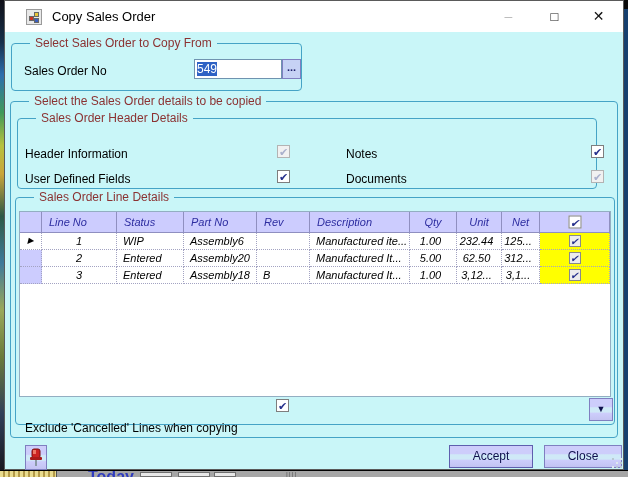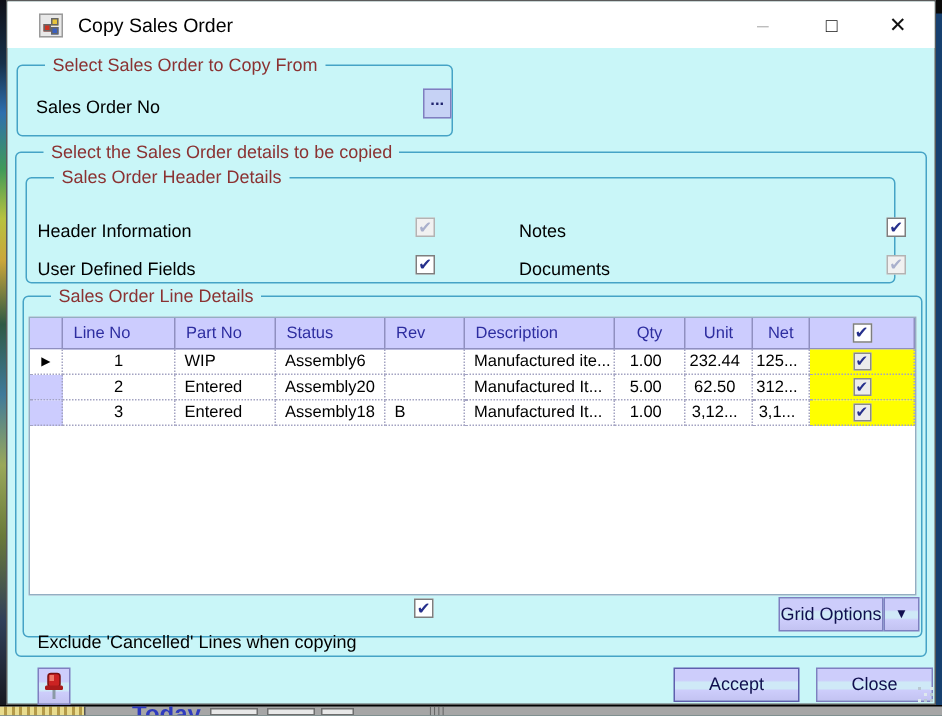--- a/index.html
+++ b/index.html
@@ -53,21 +53,21 @@
   
   .cb { position:absolute; width:13px; height:13px; background:#fff; border:1px solid #7e7e7e;
     font-size:11px; line-height:12px; text-align:center; color:#26308c; }
   .cb.checked::after { content:"✔"; }
   .cb.dis { background:#f1f1f1; border-color:#b3b3b3; }
   .cb.dis::after { color:#a9b0cc; }
 
   
   .grid { position:absolute; left:14px; top:210px; width:592px; height:186px; background:#fff;
     border:1px solid #93aec2; font-size:11px; }
-  .grid-row { display:grid; grid-template-columns:22px 75px 67px 73px 53px 100px 47px 45px 38px 70px; }
+  .grid-row { display:grid; grid-template-columns:22px 75px 67px 73px 53px 100px 47px 45px 38px 70px;font-style:italic; }
   .g-head { height:21px; background:#ccccfe; color:#2d2da0; }
   .g-head > div { border-right:1px solid #8f8fc0; border-bottom:1px solid #8f8fc0; line-height:20px; overflow:hidden; white-space:nowrap; }
   .g-head .hl { padding-left:7px; text-align:left; }
   .g-head .hc { text-align:center; }
   .g-data { height:17px; }
   .g-data > div { border-right:1px dotted #a3a3c2; border-bottom:1px dotted #a3a3c2;
     line-height:16px; overflow:hidden; white-space:nowrap; color:#000; }
   .g-data .cl { padding-left:6px; text-align:left; }
   .g-data .cc { text-align:center; }
   .g-data .cr { padding-right:5px; text-align:center; }
@@ -119,20 +119,21 @@
       <div class="win-title">Copy Sales Order</div>
       <div class="tb-btn tb-min">–</div>
       <div class="tb-btn tb-max">□</div>
       <div class="tb-btn tb-close">✕</div>
     </div>
 
     <div class="group" style="left:6px; top:42px; width:291px; height:48px;">
       <span class="group-title">Select Sales Order to Copy From</span>
     </div>
     <div class="lbl" style="left:19px; top:63px;">Sales Order No</div>
+    <div class="textbox"><span class="sel">549</span></div>
     <div class="browse-btn">...</div>
 
     <div class="group" style="left:5px; top:100px; width:608px; height:337px;">
       <span class="group-title">Select the Sales Order details to be copied</span>
     </div>
 
     <div class="group" style="left:12px; top:117px; width:580px; height:71px;">
       <span class="group-title">Sales Order Header Details</span>
     </div>
     <div class="lbl" style="left:20px; top:146px;">Header Information</div>
@@ -145,22 +146,22 @@
     <div class="cb checked dis" style="left:586px; top:169px;"></div>
 
     <div class="group" style="left:10px; top:196px; width:600px; height:228px;">
       <span class="group-title">Sales Order Line Details</span>
     </div>
 
     <div class="grid">
       <div class="grid-row g-head">
         <div></div>
         <div class="hl">Line No</div>
+        <div class="hl">Status</div>
         <div class="hl">Part No</div>
-        <div class="hl">Status</div>
         <div class="hl">Rev</div>
         <div class="hl">Description</div>
         <div class="hc">Qty</div>
         <div class="hc">Unit</div>
         <div class="hc">Net</div>
         <div class="head-check">
             <span class="cb checked" style="position:absolute;"></span>
           </div>
       </div>
 
@@ -207,21 +208,20 @@
         <div class="check-cell">
             <span class="cb checked"></span>
           </div>
       </div>
 
       <div class="grid-filler"></div>
     </div>
 
     <div class="lbl" style="left:20px; top:400px;margin-top:20px;">Exclude 'Cancelled' Lines when copying</div>
     <div class="cb checked" style="left:271px; top:398px;"></div>
-    <div class="btn btn-gridopt">Grid Options</div>
     <div class="btn btn-gridopt-arrow">▼</div>
 
     <div class="btn pin-btn">
       <svg width="20" height="23" viewBox="0 0 20 23">
         <rect x="9" y="13" width="2" height="7" fill="#8a9aa6"></rect>
         <rect x="6" y="3" width="8" height="9" rx="2" fill="#cc2222" stroke="#7a1010" stroke-width="1"></rect>
         <rect x="7" y="4" width="3" height="4" fill="#ee7766"></rect>
         <rect x="4" y="11" width="12" height="3" rx="1" fill="#aa1a1a"></rect>
       </svg>
     </div>

